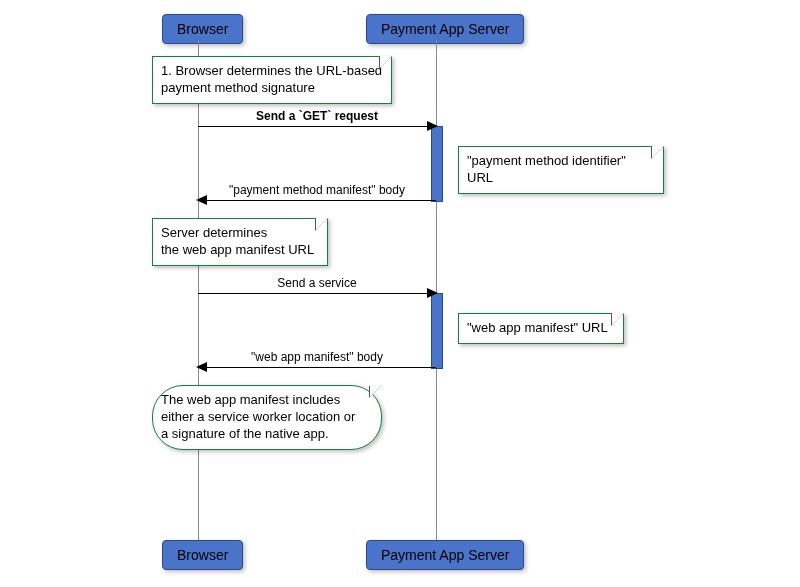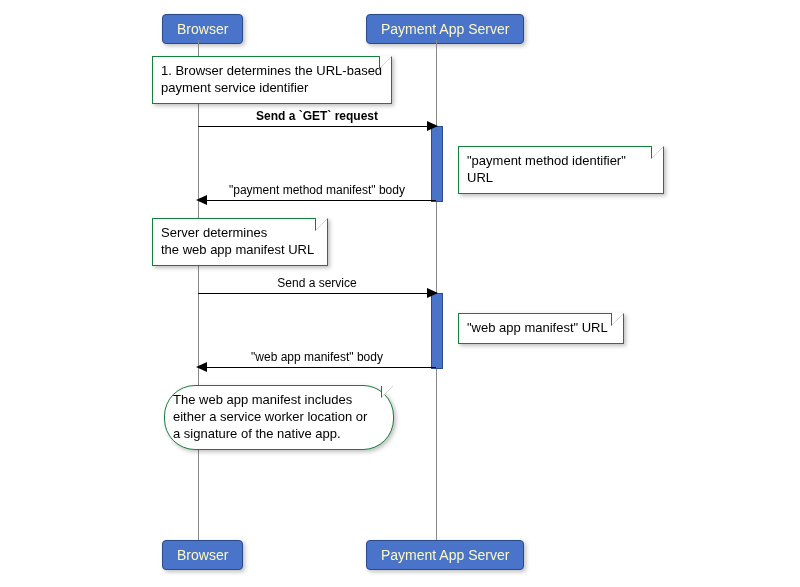--- a/index.html
+++ b/index.html
@@ -9,21 +9,21 @@
     background: #fff;
   }
   .canvas {
     position: relative;
     width: 800px;
     height: 587px;
   }
   .participant {
     position: absolute;
     background: #4a74c9;
-    color: #fef9c3;
+    color: #000000;
     border: 1px solid #2a4a8a;
     border-radius: 4px;
     padding: 6px 14px;
     text-align: center;
     box-shadow: 2px 2px 4px rgba(0,0,0,0.25);
     font-size: 14px;
   }
   .lifeline {
     position: absolute;
     width: 0;
@@ -101,21 +101,21 @@
   <div class="participant" style="left:162px; top:14px;">
     <span>Browser</span>
   </div>
   <div class="participant" style="left:366px; top:14px;">
     <span>Payment App Server</span>
   </div>
 
   <div class="note" style="left:152px; top:56px; width:222px;">
     <div class="fold"></div>
     <div>1. Browser determines the URL-based</div>
-    <div>payment service identifier</div>
+    <div>payment method signature</div>
   </div>
 
   <div class="msg arrow-right" style="top:126px;font-weight:bold;">
     <div class="label">Send a `GET` request</div>
   </div>
 
   <div class="activation" style="left:431px; top:126px; height:74px;"></div>
 
   <div class="note" style="left:458px; top:146px; width:188px;">
     <div class="fold"></div>
@@ -140,21 +140,21 @@
 
   <div class="note" style="left:458px; top:313px; width:148px;">
     <div class="fold"></div>
     <div>"web app manifest" URL</div>
   </div>
 
   <div class="msg arrow-left" style="top:367px;">
     <div class="label">"web app manifest" body</div>
   </div>
 
-  <div class="note" style="left:164px; top:385px; width:212px;border-radius:31px;">
+  <div class="note" style="left:152px; top:385px; width:212px;border-radius:31px;">
     <div class="fold"></div>
     <div>The web app manifest includes</div>
     <div>either a service worker location or</div>
     <div>a signature of the native app.</div>
   </div>
 
   <div class="participant" style="left:162px; top:540px;">
     <span>Browser</span>
   </div>
   <div class="participant" style="left:366px; top:540px;">

